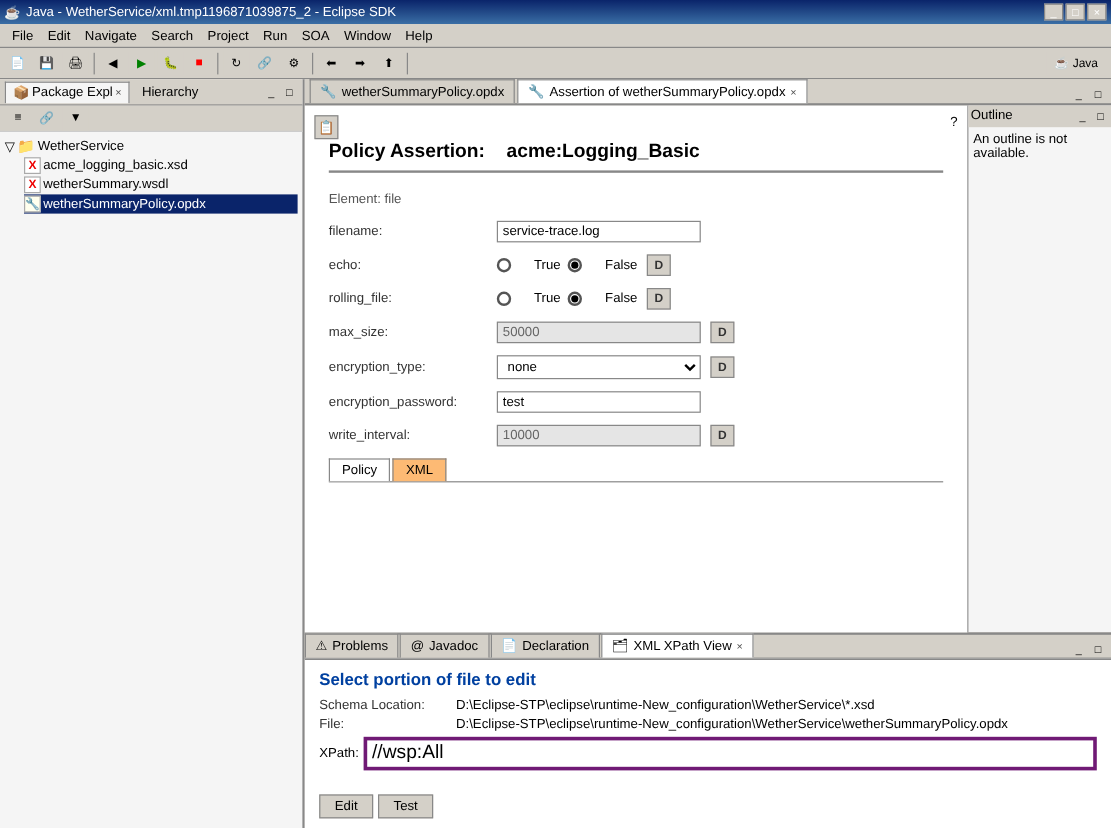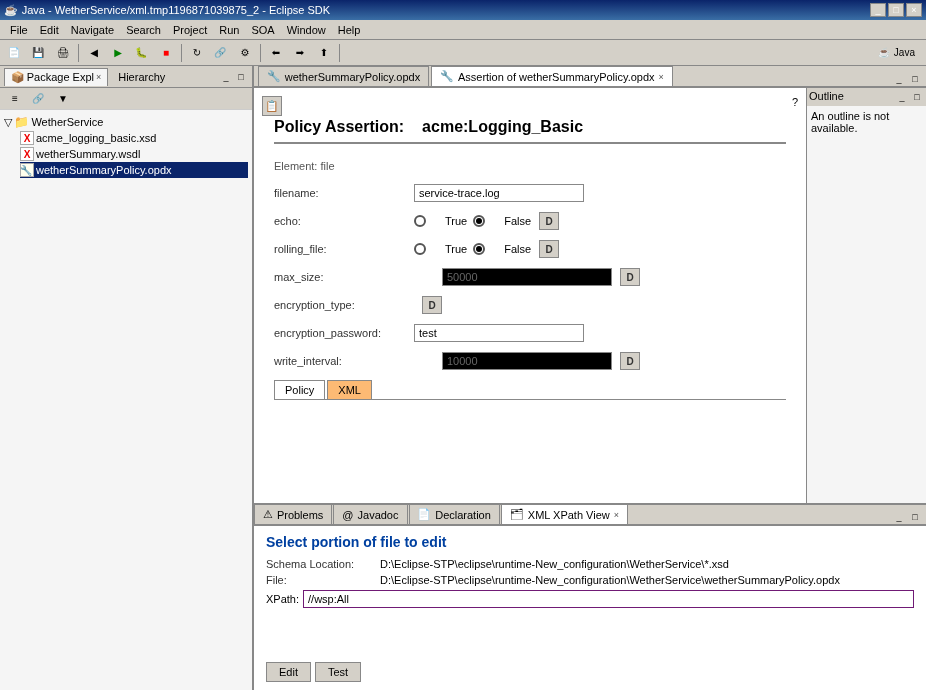--- a/index.html
+++ b/index.html
@@ -57,44 +57,44 @@
     .right-content { flex: 1; display: flex; gap: 0; }
     .editor-area { flex: 1; background: white; position: relative; padding: 20px; overflow-y: auto; }
     .outline-panel { width: 120px; background: #f5f5f5; border-left: 1px solid #888; padding: 4px; font-size: 11px; }
 
     
     .policy-title { display: flex; align-items: center; gap: 18px; font-size: 16px; font-weight: bold; border-bottom: 2px solid #888; padding-bottom: 6px; margin-bottom: 16px; }
     .element-label { color: #555; margin-bottom: 12px; }
     .form-row { display: flex; align-items: center; margin-bottom: 10px; }
     .form-label { width: 140px; color: #333; font-size: 11px; }
     .form-input { border: 1px solid #888; padding: 2px 4px; font-size: 11px; width: 170px; background: white; }
-    .form-input.disabled { background: #000000; color: #666; margin-left: 28px; }
+    .form-input.disabled { background: #e5e5e5; color: #666; }
     .radio-group { display: flex; align-items: center; gap: 6px; }
     .radio-option { display: flex; align-items: center; gap: 19px; cursor: pointer; }
     .radio-circle { width: 12px; height: 12px; border-radius: 50%; border: 2px solid #555; display: flex; align-items: center; justify-content: center; }
     .radio-circle.selected::after { content: ''; width: 6px; height: 6px; border-radius: 50%; background: #000; }
     .info-btn { width: 20px; height: 18px; background: #d4d0c8; border: 1px solid #888; display: flex; align-items: center; justify-content: center; cursor: pointer; font-size: 10px; margin-left: 8px; color: #333; font-weight: bold; }
     .dropdown-row { display: flex; align-items: center; gap: 2px; }
     .form-select { border: 1px solid #888; padding: 2px 4px; font-size: 11px; width: 170px; background: white; }
 
     
     .view-tab-bar { background: #d4d0c8; height: 22px; display: flex; align-items: flex-end; border-bottom: 1px solid #888; border-top: 2px solid #888; }
     .view-tab { height: 20px; padding: 0 8px; display: flex; align-items: center; gap: 4px; border: 1px solid #888; border-bottom: none; background: #d4d0c8; cursor: pointer; font-size: 11px; margin-right: 1px; }
     .view-tab.active { background: white; }
     .view-tab-controls { margin-left: auto; display: flex; align-items: center; gap: 2px; padding-right: 4px; }
 
     
-    .bottom-panel { height: 165px; background: white; border-top: 1px solid #888; display: flex; flex-direction: column; }
+    .bottom-panel { height: 141px; background: white; border-top: 1px solid #888; display: flex; flex-direction: column; }
     .bottom-content { padding: 8px 12px; flex: 1; }
     .bottom-title { color: #0040a0; font-size: 14px; font-weight: bold; margin-bottom: 8px; }
     .bottom-row { display: flex; gap: 4px; margin-bottom: 4px; font-size: 11px; }
     .bottom-row-label { color: #333; min-width: 110px; }
     .bottom-row-value { color: #000; }
     .bottom-xpath-row { display: flex; align-items: center; gap: 4px; margin-bottom: 6px; font-size: 11px; }
-    .xpath-input { border: 1px solid #701a75; padding: 2px 4px; font-size: 11px; flex: 1; background: white; }
+    .xpath-input { border: 3px solid #701a75; padding: 2px 4px; font-size: 16px; flex: 1; background: white; }
     .bottom-buttons { display: flex; gap: 4px; padding: 0 12px 8px; }
     .bottom-btn { border: 1px solid #888; background: #d4d0c8; padding: 3px 12px; font-size: 11px; cursor: pointer; }
 
     .policy-tabs { display: flex; margin-top: 10px; border-bottom: 1px solid #888; }
     .policy-tab { padding: 3px 10px; border: 1px solid #888; border-bottom: none; background: #fdba74; cursor: pointer; font-size: 11px; margin-right: 2px; }
     .policy-tab.active { background: white; }
   </style>
 </head>
 <body>
 
@@ -259,20 +259,25 @@
           </div>
 
           <div class="form-row">
             <span class="form-label">max_size:</span>
             <input class="form-input disabled" type="text" disabled="" value="50000" style="">
             <div class="info-btn">D</div>
           </div>
 
           <div class="form-row">
             <span class="form-label">encryption_type:</span>
+            <div class="dropdown-row">
+              <select class="form-select">
+                <option>none</option>
+              </select>
+            </div>
             <div class="info-btn">D</div>
           </div>
 
           <div class="form-row">
             <span class="form-label">encryption_password:</span>
             <input class="form-input" type="text" value="test" style="">
           </div>
 
           <div class="form-row">
             <span class="form-label">write_interval:</span>

